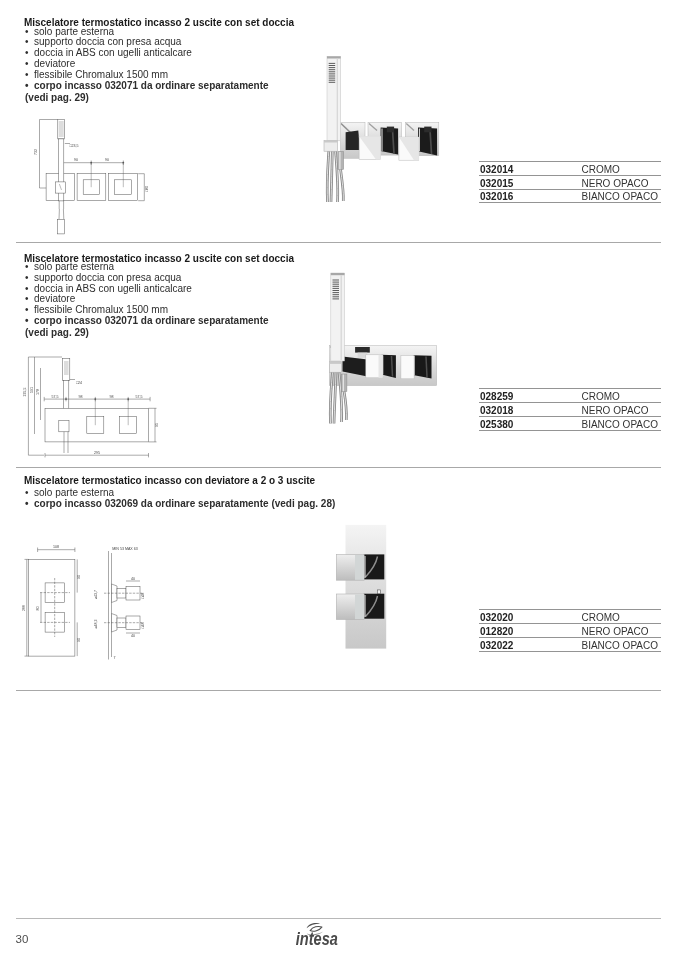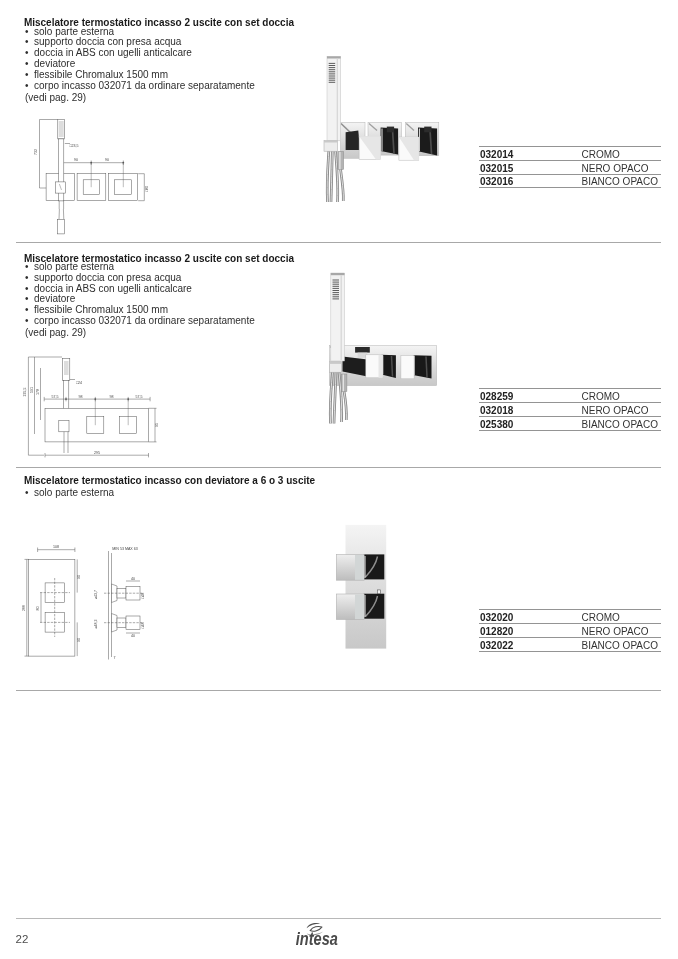--- a/index.html
+++ b/index.html
@@ -1,21 +1,21 @@
 <!DOCTYPE html>
 <html><head>
 <meta charset="utf-8">
 <style>
   html,body{margin:0;padding:0;}
   body{width:678px;height:959px;background:#fff;font-family:"Liberation Sans",sans-serif;position:relative;overflow:hidden;}
   .abs{position:absolute;}
   .title{font-size:10px;font-weight:bold;color:#1a1a1a;}
   .bullets{font-size:10px;color:#2e2e2e;line-height:10.8px;}
   .bullets .b:before{content:"\2022\00a0\00a0";}
-  .bold{font-weight:normal;}
+  .bold{font-weight:bold;}
   .sep{position:absolute;left:15.5px;width:645.5px;height:1px;background:#a8a8a8;}
   .tbl{position:absolute;left:479px;width:182px;height:42.5px;}
   .tline{position:absolute;left:0;width:182px;height:1px;background:#949494;}
   .code{position:absolute;left:1px;font-size:10px;font-weight:bold;color:#222;}
   .fin{position:absolute;left:102.5px;font-size:10px;color:#333;}
   .foot{position:absolute;left:15.5px;top:932.5px;font-size:11.5px;color:#4d4d4d;}
 </style>
 </head>
 <body>
 
@@ -356,21 +356,21 @@
   </g>
 
   <g id="logo">
     <path d="M306.6 928.3 C308.3 923.4 314.8 922.1 320.2 923.4 C314.6 923.6 310 925.1 306.6 928.3 Z" fill="#4f4f4f"></path>
     <path d="M310.2 930.6 C312.6 926.9 318.2 925.5 321.8 927.1 C319.6 930.3 313.7 932.2 310.2 930.6 Z" fill="none" stroke="#4f4f4f" stroke-width="1.05"></path>
     <path d="M306.6 933.4 C311.3 935.2 318 934.5 323.2 931.6 C319.4 935.6 310 936.9 306.6 933.4 Z" fill="#909090"></path>
     <text x="0" y="0" transform="translate(295.8 944.8) scale(1,1.32)" font-family="Liberation Sans" font-size="14.6" font-style="italic" font-weight="bold" fill="#4a4a4a">intesa</text>
   </g>
 </svg>
 
-<div class="tbl" style="top:146px;">
+<div class="tbl" style="top:161px;">
   <div class="tline" style="top:0"></div>
     <div class="tline" style="top:13.8px"></div>
   <div class="tline" style="top:27.6px"></div>
     <div class="tline" style="top:41.4px"></div>
   <div class="code" style="top:2.8px">032014</div>
     <div class="fin" style="top:2.8px">CROMO</div>
   <div class="code" style="top:16.6px">032015</div>
     <div class="fin" style="top:16.6px">NERO OPACO</div>
   <div class="code" style="top:30.4px">032016</div>
     <div class="fin" style="top:30.4px">BIANCO OPACO</div>
@@ -397,34 +397,35 @@
   <div class="code" style="top:2.8px">028259</div>
     <div class="fin" style="top:2.8px">CROMO</div>
   <div class="code" style="top:16.6px">032018</div>
     <div class="fin" style="top:16.6px">NERO OPACO</div>
   <div class="code" style="top:30.4px">025380</div>
     <div class="fin" style="top:30.4px">BIANCO OPACO</div>
 </div>
 
 <div class="sep" style="top:467px;"></div>
 
-<div class="abs title" style="left:23.9px;top:475.2px;">Miscelatore termostatico incasso con deviatore a 6 o 3 uscite</div>
+<div class="abs title" style="left:23.9px;top:475.2px;">Miscelatore termostatico incasso con deviatore a 2 o 3 uscite</div>
 <div class="abs bullets" style="left:25px;top:487.1px;line-height:11.3px;">
   <div class="b">solo parte esterna</div>
+  <div class="b bold">corpo incasso 032069 da ordinare separatamente (vedi pag. 28)</div>
 </div>
 
 <div class="tbl" style="top:609.3px;">
   <div class="tline" style="top:0"></div>
     <div class="tline" style="top:13.8px"></div>
   <div class="tline" style="top:27.6px"></div>
     <div class="tline" style="top:41.4px"></div>
   <div class="code" style="top:2.8px">032020</div>
     <div class="fin" style="top:2.8px">CROMO</div>
   <div class="code" style="top:16.6px">012820</div>
     <div class="fin" style="top:16.6px">NERO OPACO</div>
   <div class="code" style="top:30.4px">032022</div>
     <div class="fin" style="top:30.4px">BIANCO OPACO</div>
 </div>
 
 <div class="sep" style="top:690px;"></div>
 
 <div class="sep" style="top:918.3px;background:#b8b8b8;"></div>
-<div class="foot">22</div>
+<div class="foot">30</div>
 
 </body></html>

